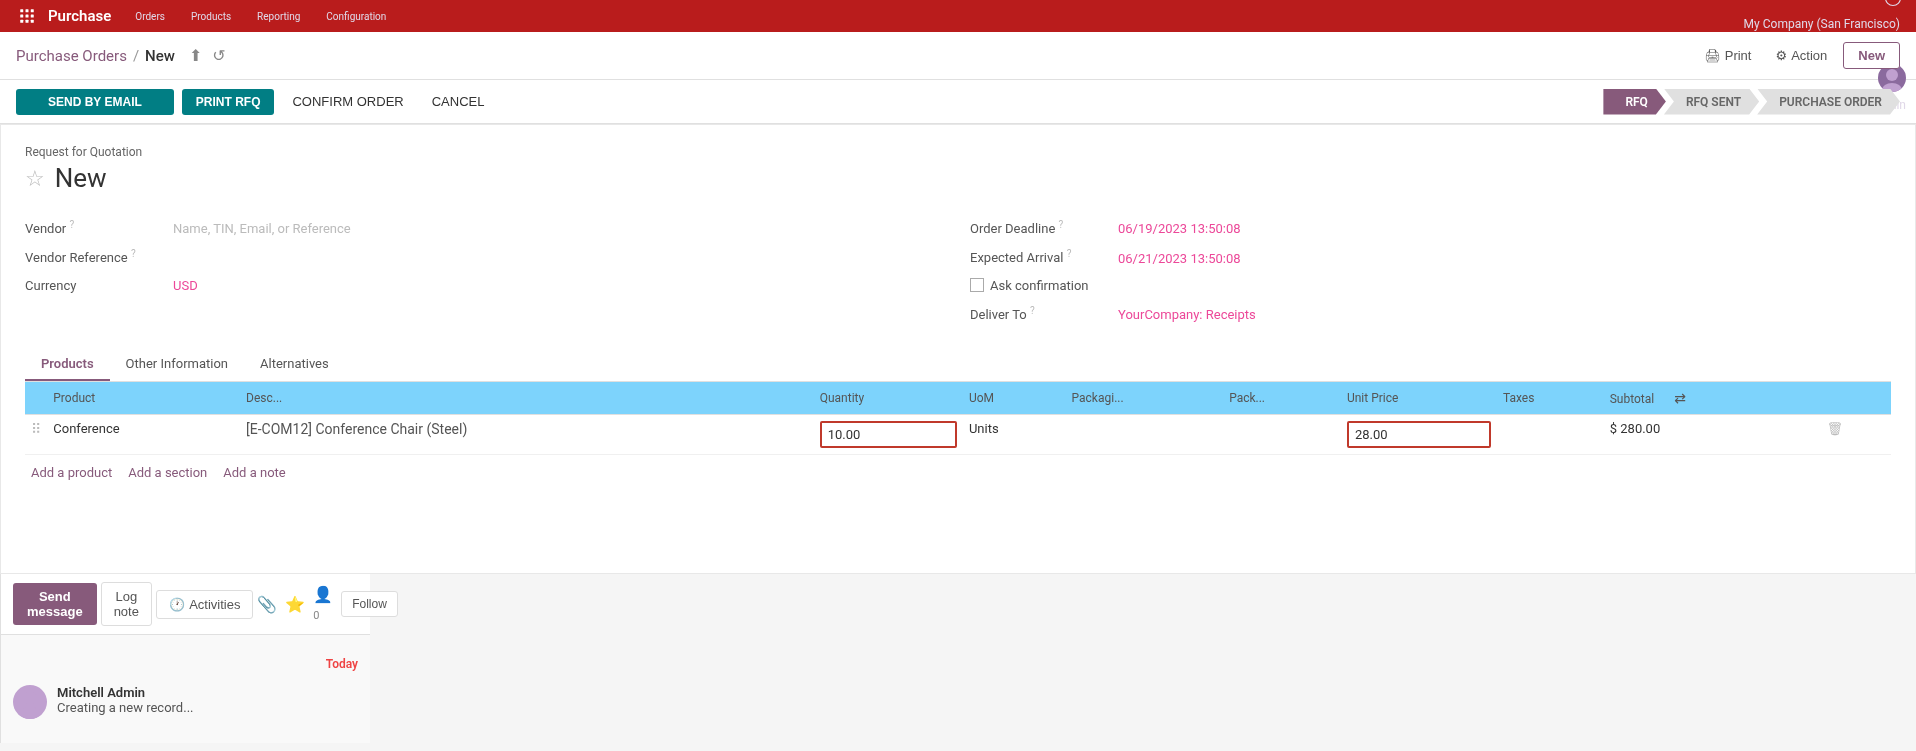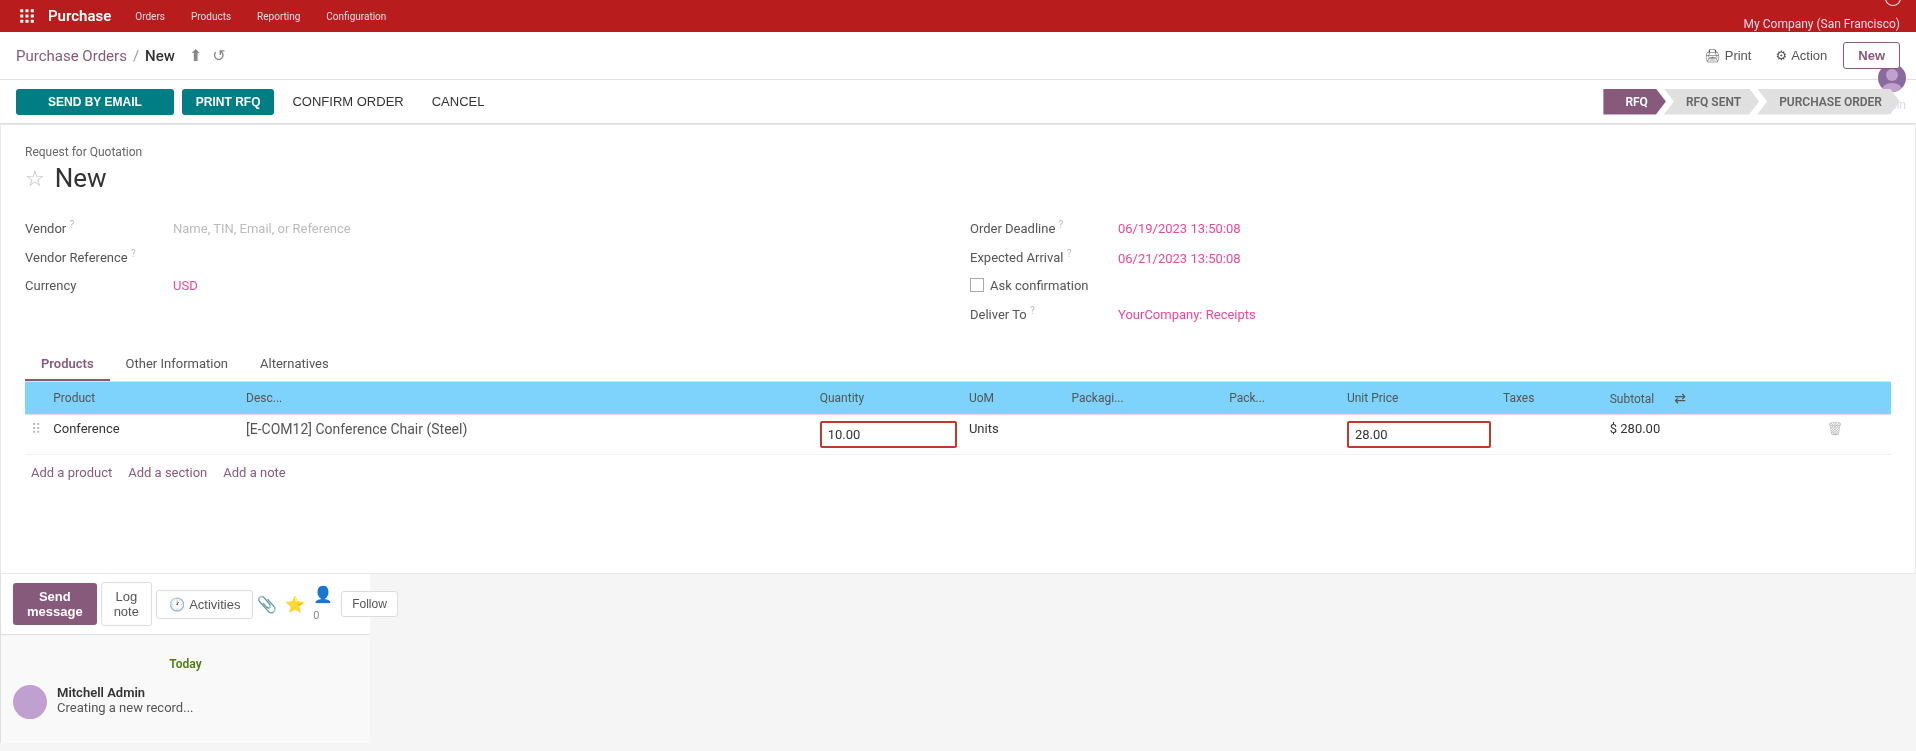--- a/index.html
+++ b/index.html
@@ -124,21 +124,21 @@
     
     .chatter-toolbar { display: flex; align-items: center; padding: 8px 12px; gap: 4px; border-bottom: 1px solid #e0e0e0; background: #fff; }
     .btn-send-msg { background: #875a7b; color: #fff; border: none; padding: 6px 14px; border-radius: 3px; cursor: pointer; font-size: 13px; font-weight: 600; }
     .btn-log-note { background: #fff; border: 1px solid #ddd; color: #555; padding: 6px 12px; border-radius: 3px; cursor: pointer; font-size: 13px; }
     .btn-activities { background: #fff; border: 1px solid #ddd; color: #555; padding: 6px 12px; border-radius: 3px; cursor: pointer; font-size: 13px; display: flex; align-items: center; gap: 4px; }
     .chatter-right-icons { margin-left: auto; display: flex; align-items: center; gap: 8px; }
     .chatter-icon { color: #888; cursor: pointer; font-size: 16px; }
     .follow-btn { background: #fff; border: 1px solid #ddd; color: #555; padding: 5px 10px; border-radius: 3px; cursor: pointer; font-size: 12px; }
 
     .chatter-content { flex: 1; overflow-y: auto; padding: 12px; }
-    .chatter-date-sep { text-align: center; font-size: 12px; color: #4d7c0f; font-weight: 600; margin: 10px 0 14px; }
+    .chatter-date-sep { text-align: right; font-size: 12px; color: #ef4444; font-weight: 600; margin: 10px 0 14px; }
     .chatter-message { display: flex; gap: 10px; margin-bottom: 12px; }
     .chatter-avatar { width: 34px; height: 34px; border-radius: 50%; background: #c0a0d0; flex-shrink: 0; overflow: hidden; display: flex; align-items: center; justify-content: center; }
     .chatter-msg-body { flex: 1; }
     .chatter-msg-author { font-weight: 600; color: #333; font-size: 13px; }
     .chatter-msg-text { color: #555; font-size: 13px; }
 
     sup { font-size: 10px; color: #bbb; }
   </style>
 </head>
 <body>

